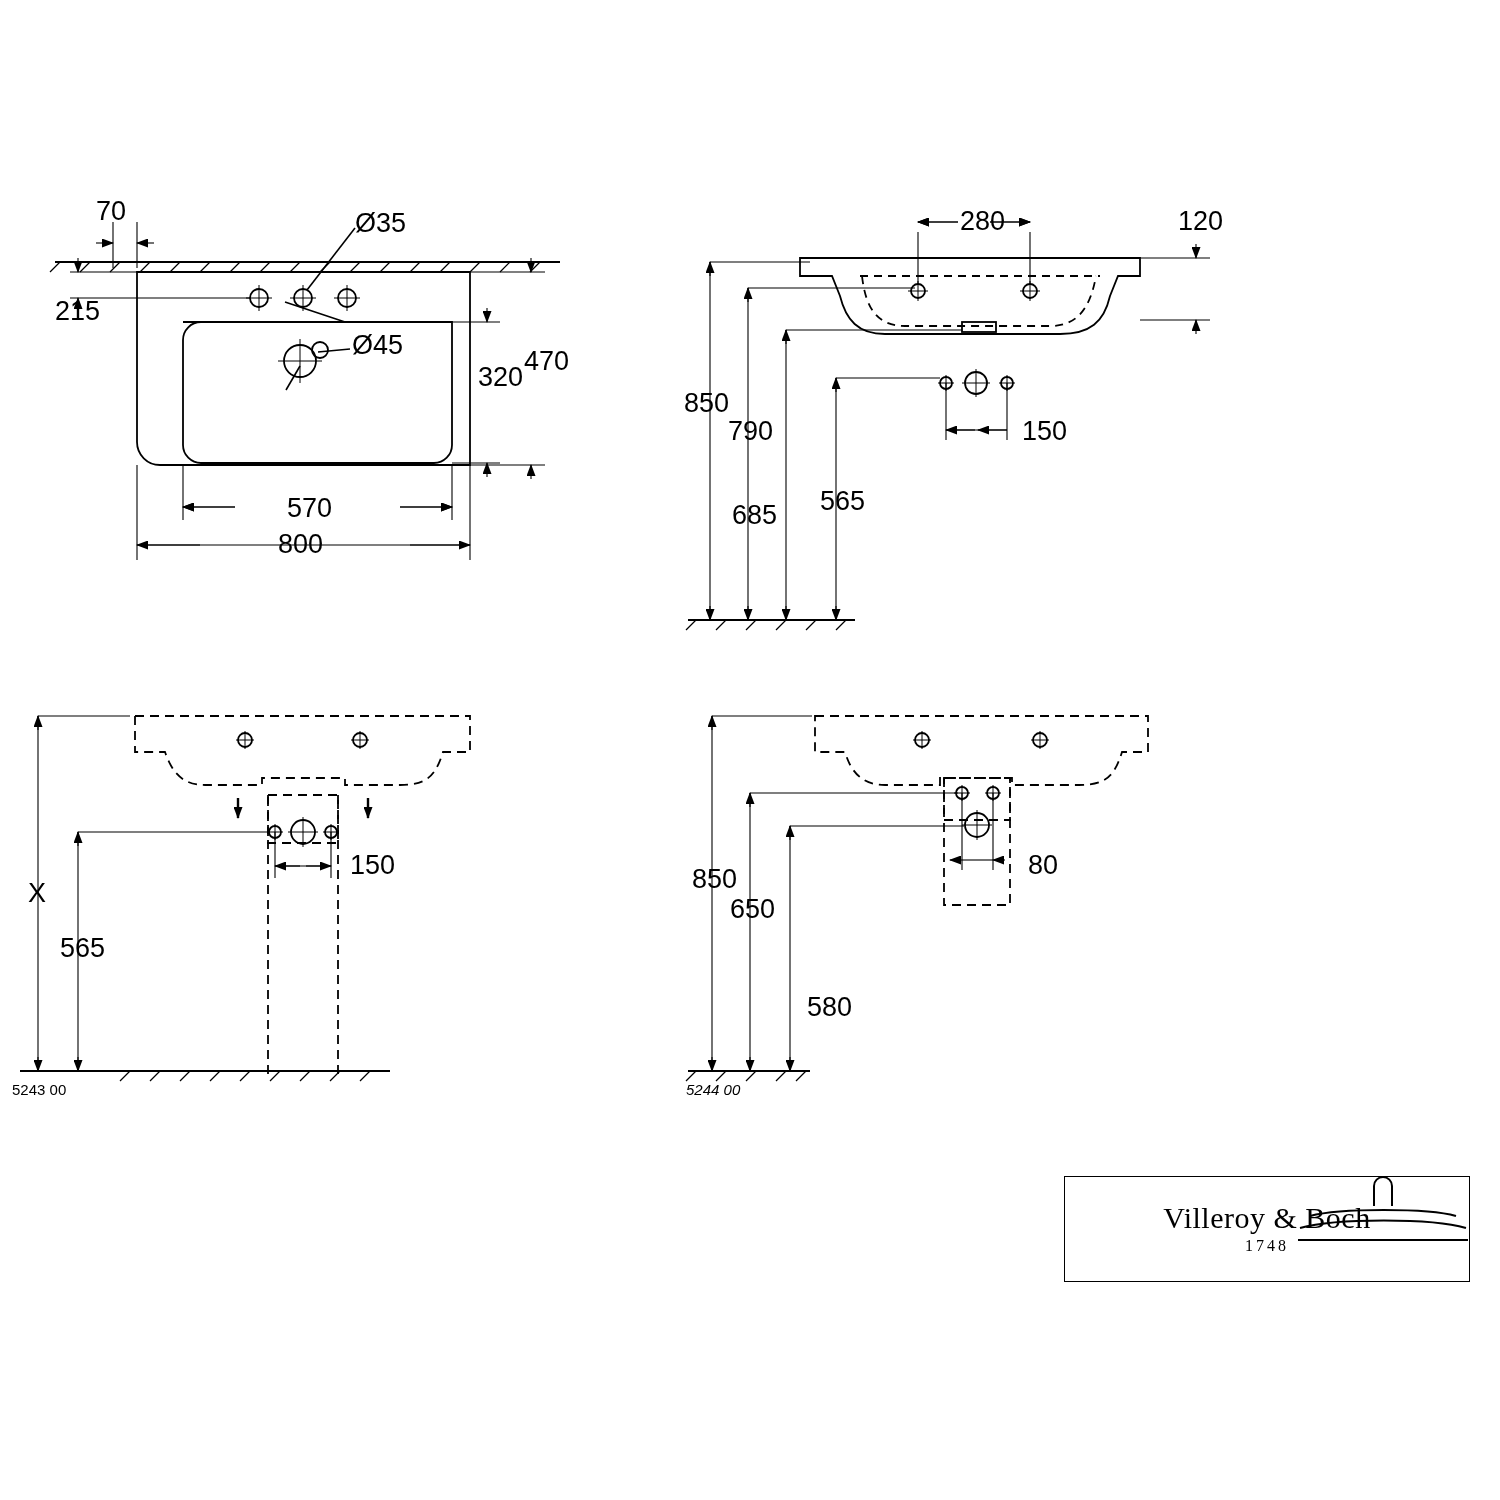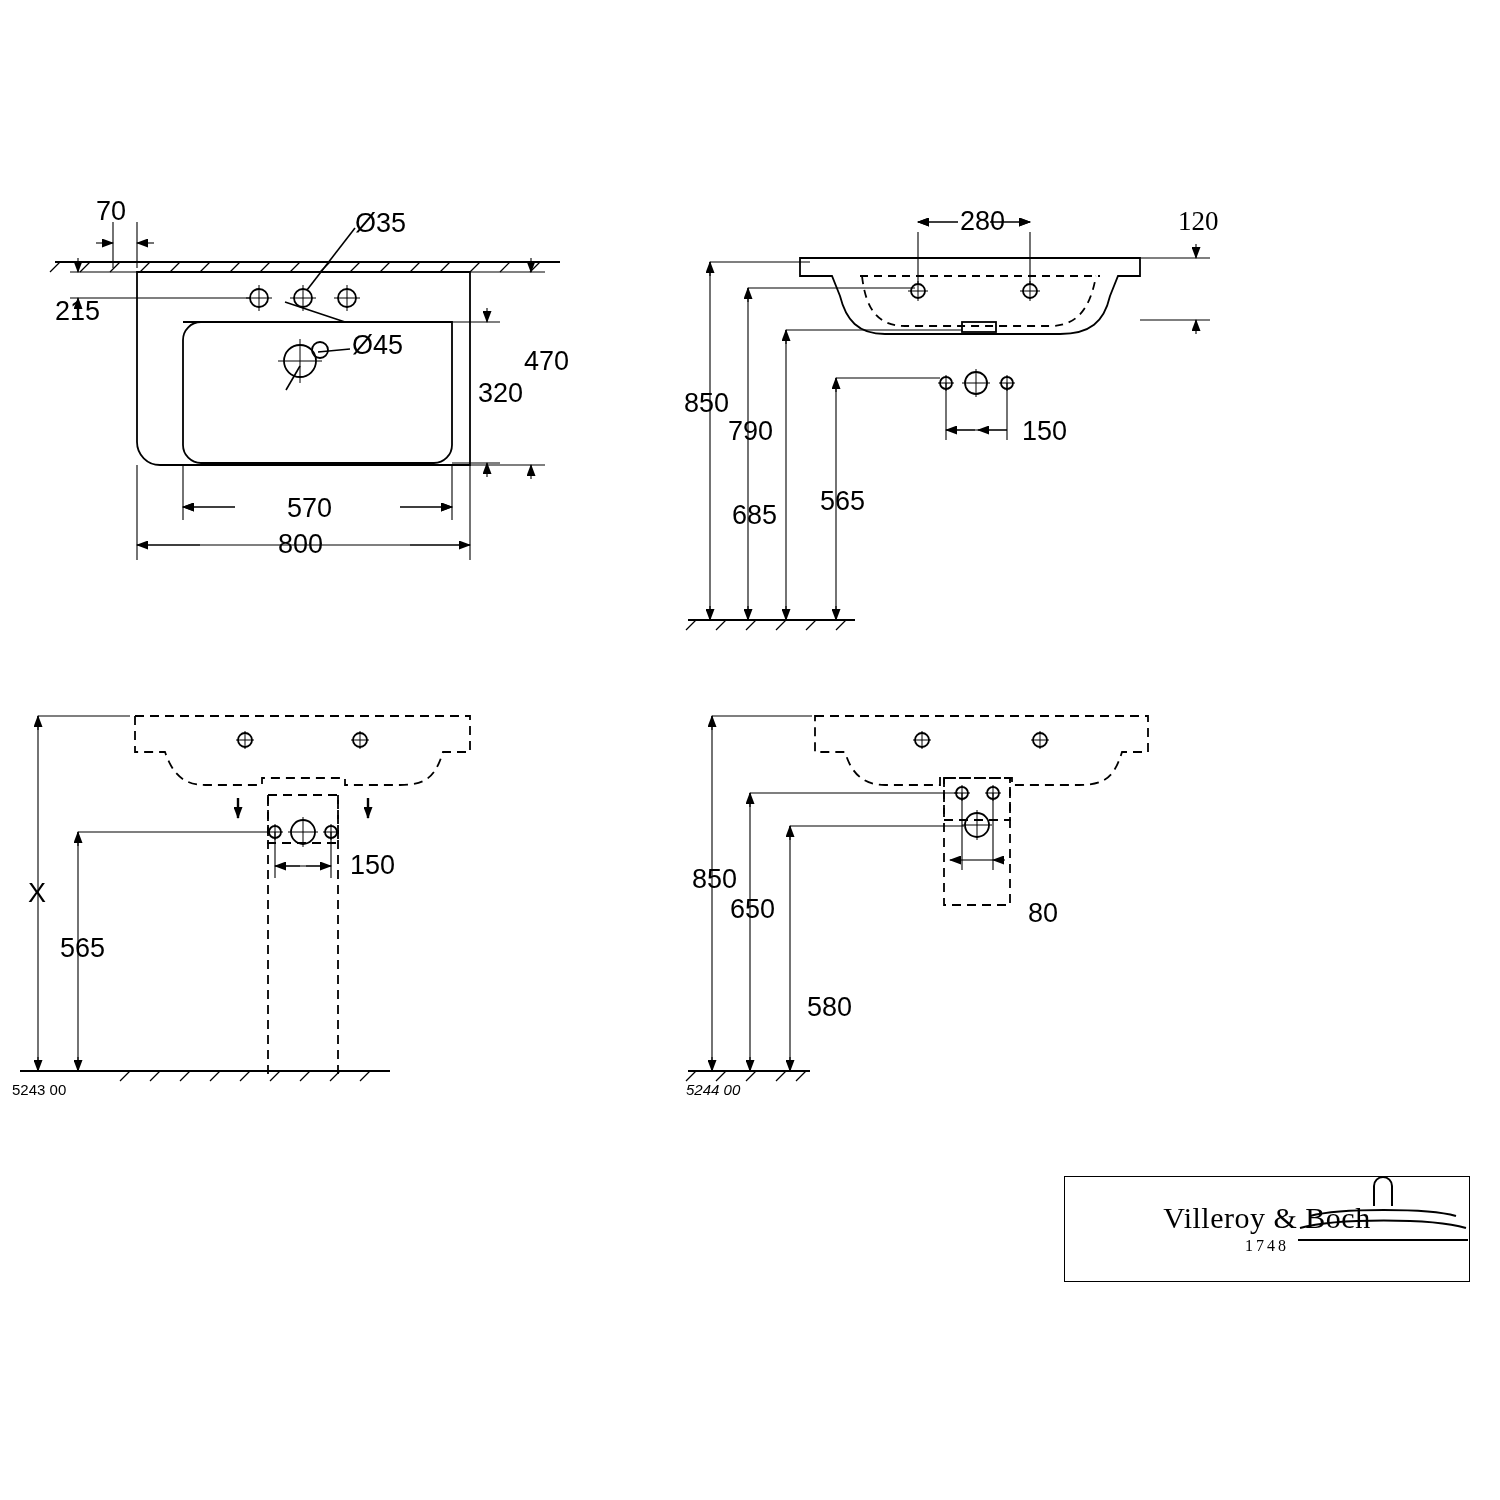--- a/index.html
+++ b/index.html
@@ -394,41 +394,41 @@
       <path d="M1300,1228 C1336,1218 1432,1218 1466,1228"></path>
       <line x1="1298" y1="1240" x2="1468" y2="1240"></line>
     </g>
   </svg>
 
   <div class="lbl" style="left:96px; top:198px;">70</div>
   <div class="lbl" style="left:55px; top:298px;">215</div>
   <div class="lbl" style="left:355px; top:210px;">Ø35</div>
   <div class="lbl" style="left:352px; top:332px;">Ø45</div>
   <div class="lbl" style="left:524px; top:348px;">470</div>
-  <div class="lbl" style="left:478px; top:380px;">320</div>
+  <div class="lbl" style="left:478px; top:364px;">320</div>
   <div class="lbl" style="left:287px; top:495px;">570</div>
   <div class="lbl" style="left:278px; top:531px;">800</div>
 
   <div class="lbl" style="left:960px;  top:208px;">280</div>
-  <div class="lbl" style="left:1178px; top:208px;font-family:Liberation Serif, serif;">120</div>
+  <div class="lbl" style="left:1178px; top:208px;">120</div>
   <div class="lbl" style="left:1022px; top:418px;">150</div>
   <div class="lbl" style="left:684px;  top:390px;">850</div>
   <div class="lbl" style="left:728px;  top:418px;">790</div>
   <div class="lbl" style="left:732px;  top:462px;margin-top:40px;">685</div>
   <div class="lbl" style="left:820px;  top:488px;">565</div>
 
   <div class="lbl" style="left:28px;  top:880px;">X</div>
   <div class="lbl" style="left:60px;  top:935px;">565</div>
   <div class="lbl" style="left:350px; top:852px;">150</div>
   <div class="lbl small" style="left:12px; top:1082px;">5243 00</div>
 
   <div class="lbl" style="left:692px;  top:866px;">850</div>
   <div class="lbl" style="left:730px;  top:896px;">650</div>
   <div class="lbl" style="left:772px;  top:994px;margin-left:35px;">580</div>
-  <div class="lbl" style="left:1028px; top:900px;">80</div>
+  <div class="lbl" style="left:1028px; top:852px;">80</div>
   <div class="lbl small" style="left:686px; top:1082px;font-style:italic;">5244 00</div>
 
   <div class="title-block">
     <div class="tb-right">
       <div class="brand">
         <span class="brand-name">Villeroy &amp; Boch</span>
         <span class="brand-year">1748</span>
       </div>
     </div>
   </div>

